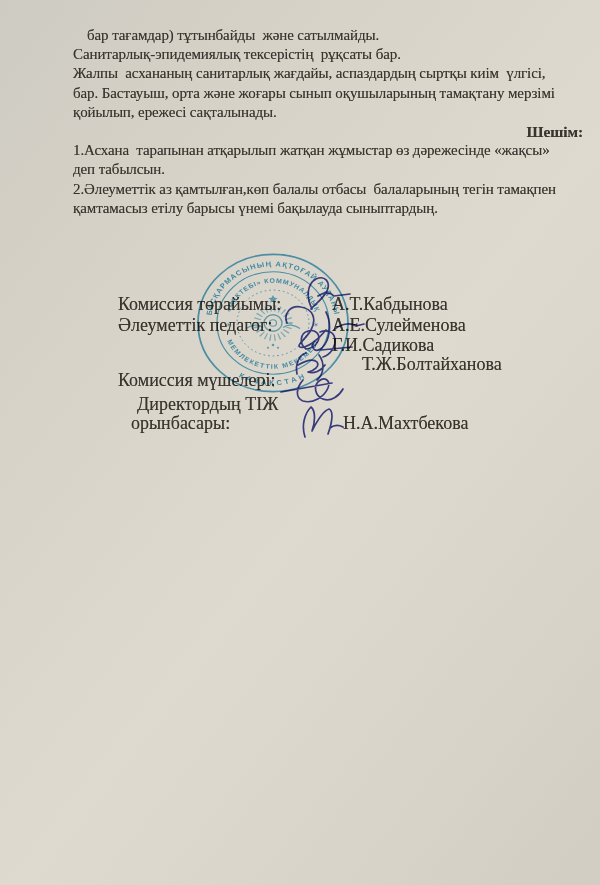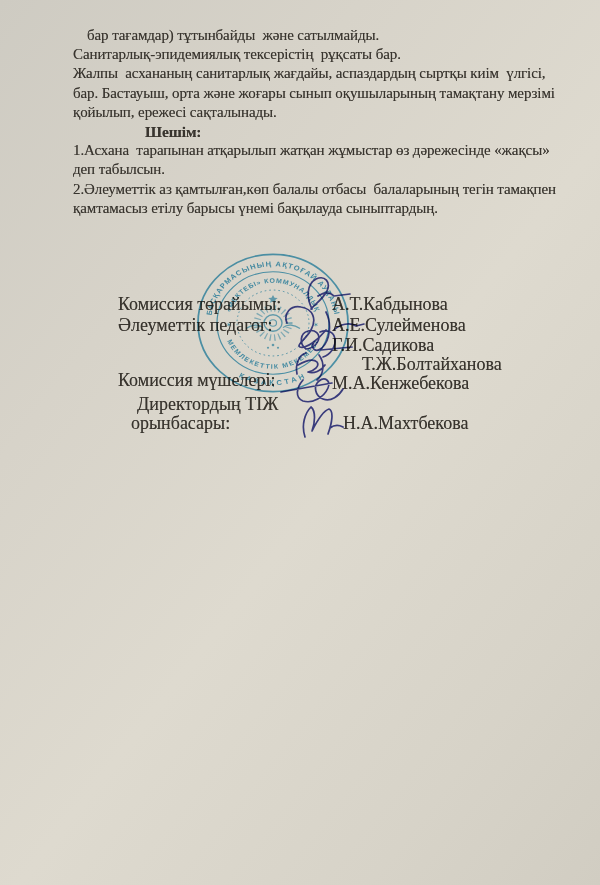--- a/index.html
+++ b/index.html
@@ -10,21 +10,21 @@
     background:linear-gradient(128deg,#cecbc2 0%,#d7d3c9 28%,#dedacf 55%,#d7d3c8 82%,#d1cdc2 100%);
     font-family:"Liberation Serif","DejaVu Serif",serif;
     color:#38342e;
   }
   .textblock{
     position:absolute;left:73px;top:26px;width:510px;
     font-size:15px;line-height:19.2px;letter-spacing:-0.1px;
   }
   .line{white-space:pre;text-shadow:0 0 0.5px rgba(56,52,46,.55);}
   .line.indent{padding-left:14px;}
-  .heading{margin-left:72px;font-weight:bold;font-size:15.5px;}
+  .heading{margin-left:98px;font-weight:bold;font-size:15.5px;text-align:right;}
   .sig-label,.sig-name{
     position:absolute;white-space:pre;font-size:18px;
     text-shadow:0 0 0.5px rgba(56,52,46,.55);
   }
   .sig-label{left:118px;}
   .sig-name{left:332px;}
   .lbl-r1{top:294px;} .lbl-r2{top:315px;} .lbl-r3{top:350px;margin-top:20px;}
   .nm-r1{top:294px;}  .nm-r2{top:315px;}  .nm-r3{top:335px;}
   .nm-r4{top:354px;padding-left:30px;}  .nm-r5{top:373px;}
   .lbl-dep1{left:117px;top:394px;margin-left:20px;}
@@ -63,21 +63,20 @@
   <div class="sig-label lbl-r1">Комиссия төрайымы:</div>
   <div class="sig-label lbl-r2">Әлеуметтік педагог:</div>
   <div class="sig-label lbl-r3">Комиссия мүшелері:</div>
   <div class="sig-label lbl-dep1">Директордың ТІЖ</div>
   <div class="sig-label lbl-dep2">орынбасары:</div>
 
   <div class="sig-name nm-r1">А.Т.Кабдынова</div>
   <div class="sig-name nm-r2">А.Е.Сулейменова</div>
   <div class="sig-name nm-r3">Г.И.Садикова</div>
   <div class="sig-name nm-r4">Т.Ж.Болтайханова</div>
-  <div class="sig-name nm-r5">М.А.Кенжебекова</div>
   <div class="sig-name nm-dep">Н.А.Махтбекова</div>
 
   <svg class="stamp" viewBox="0 0 160 146" xmlns="http://www.w3.org/2000/svg">
     <g transform="translate(80,73)">
       <g transform="scale(1,0.915)">
         <circle class="sc" r="75" stroke-width="1.8"></circle>
         <circle class="sc" r="56" stroke-width="1.2"></circle>
         <circle class="sc" r="36" stroke-width="1" stroke-dasharray="1.6 3"></circle>
 
         <g opacity="0.85">

